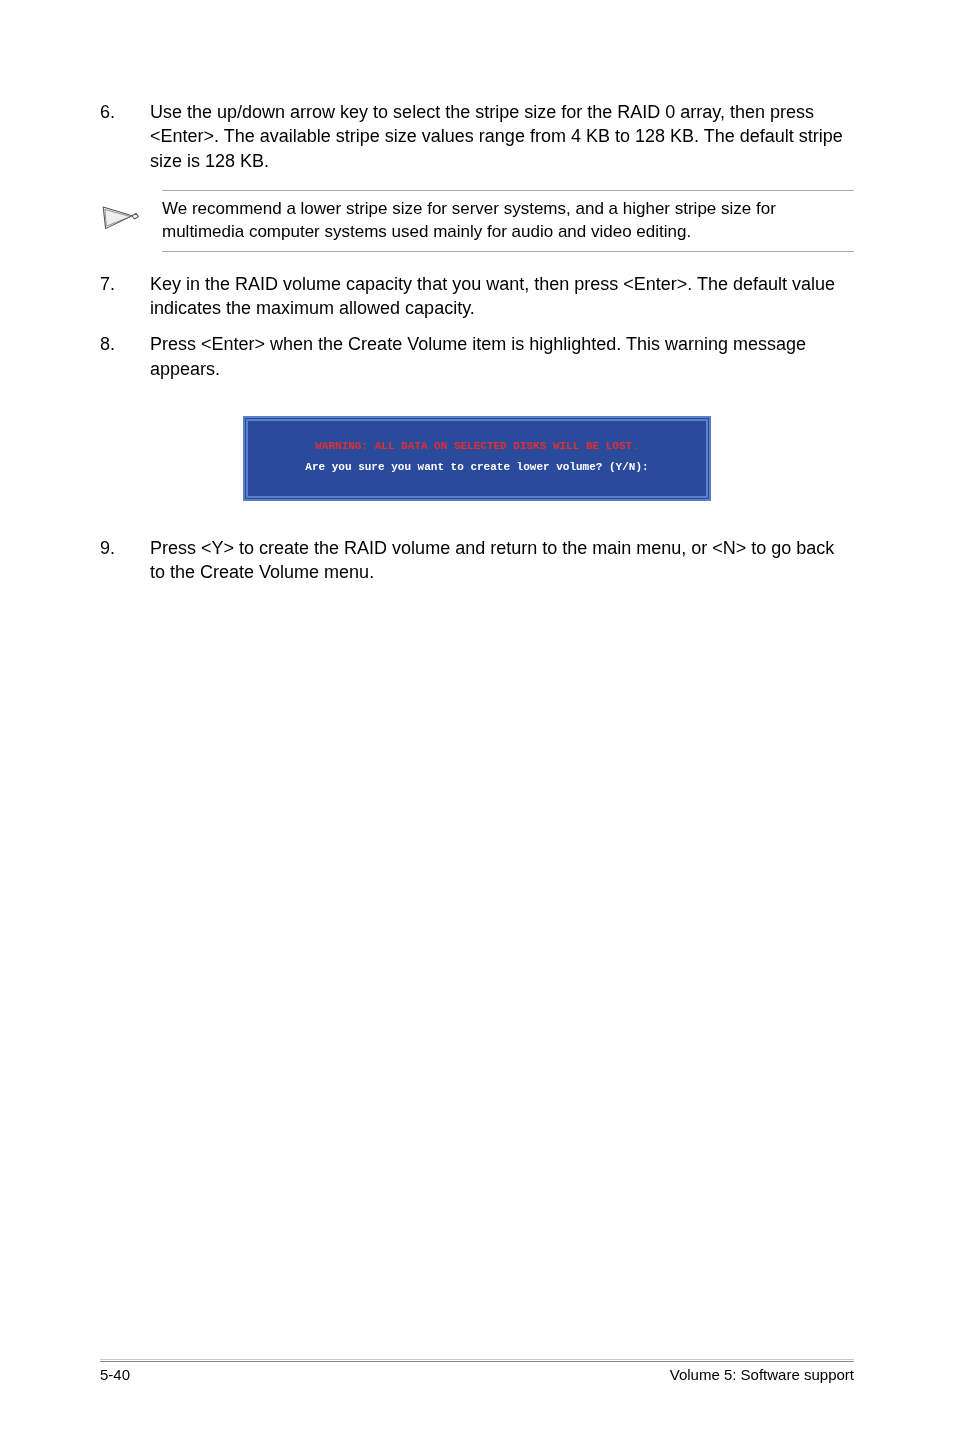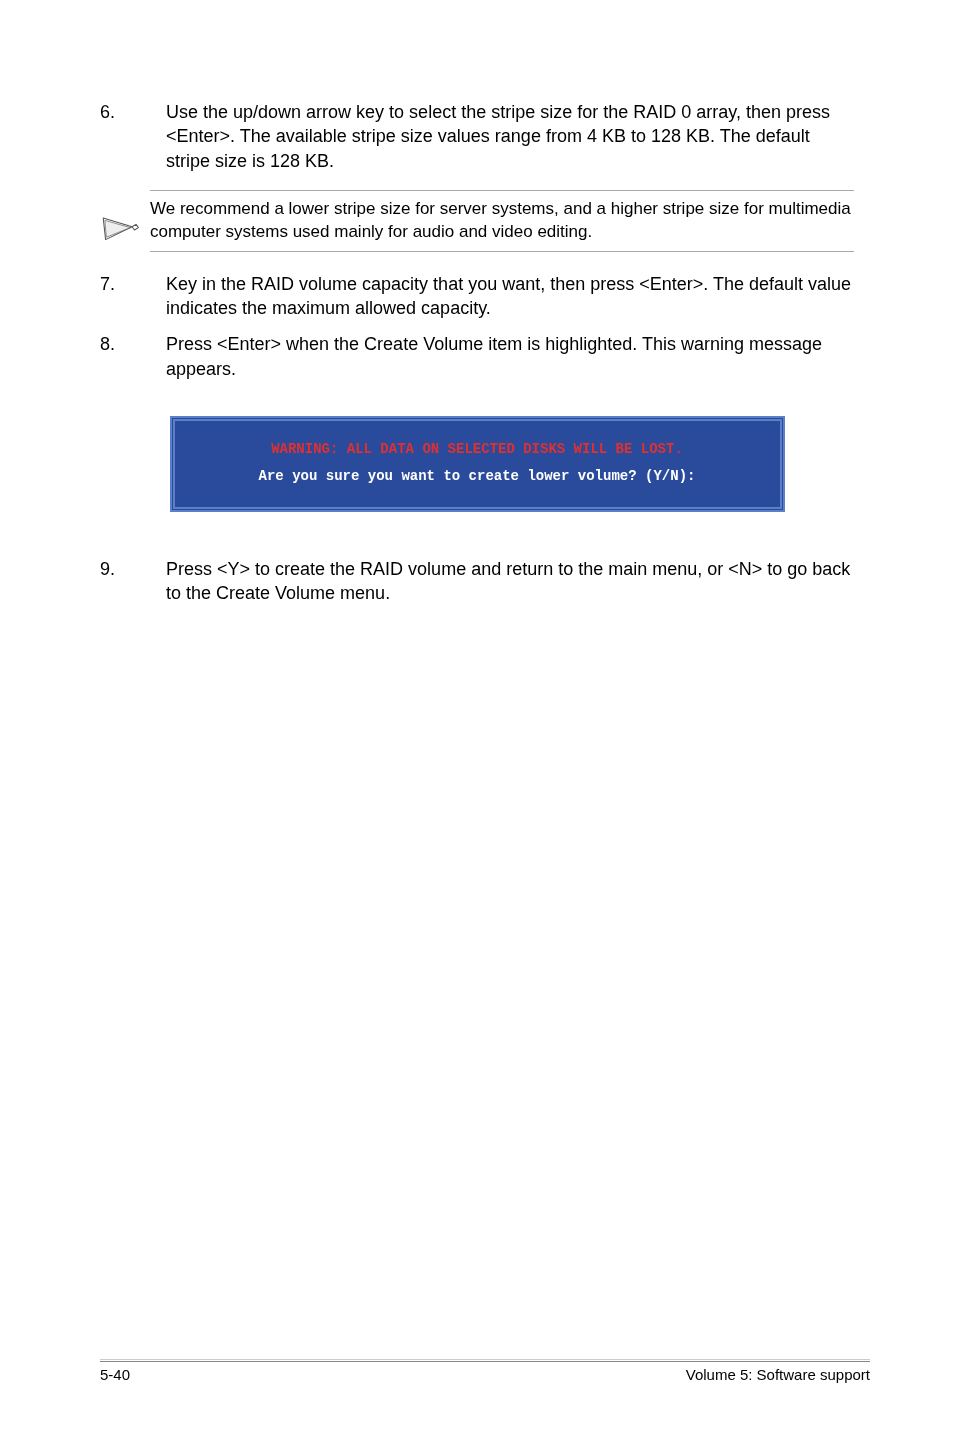--- a/index.html
+++ b/index.html
@@ -27,67 +27,67 @@
     ol.main-list > li {
       display: flex;
       margin-bottom: 12px;
     }
     .item-number {
       width: 50px;
       flex-shrink: 0;
     }
     .item-text {
       flex: 1;
-      margin-left: 16px;
     }
     .note-block {
       display: flex;
-      align-items: flex-end;
+      align-items: center;
       margin: 8px 0 15px 0;
       padding: 5px 0;
+      gap: 12px;
     }
     .note-icon {
       width: 50px;
       flex-shrink: 0;
       padding-top: 2px;
     }
     .note-icon svg {
       width: 40px;
       height: 30px;
     }
     .note-text {
       flex: 1;
       border-top: 1px solid #aaa;
       border-bottom: 1px solid #aaa;
       padding: 7px 0;
       font-size: 17px;
     }
     .terminal-box {
-      margin: 35px auto 45px auto;
-      width: 615px;
+      margin: 35px auto 35px auto;
+      width: 468px;
       border: 5px double #5b7fc8;
       background: #2a4a9c;
       padding: 15px 30px 18px 30px;
       font-family: 'Courier New', monospace;
-      font-size: 14px;
+      font-size: 11px;
       line-height: 1.9;
       font-weight: bold;
       text-align: center;
     }
     .terminal-warning {
       color: #e03030;
     }
     .terminal-prompt {
       color: #fff;
     }
     .footer {
       position: absolute;
       bottom: 55px;
       left: 100px;
-      right: 84px;
+      right: 100px;
       border-top: 1px solid #888;
       padding-top: 4px;
       display: flex;
       justify-content: space-between;
       font-size: 15px;
     }
     .footer::before {
       content: "";
       position: absolute;
       top: -3px;

